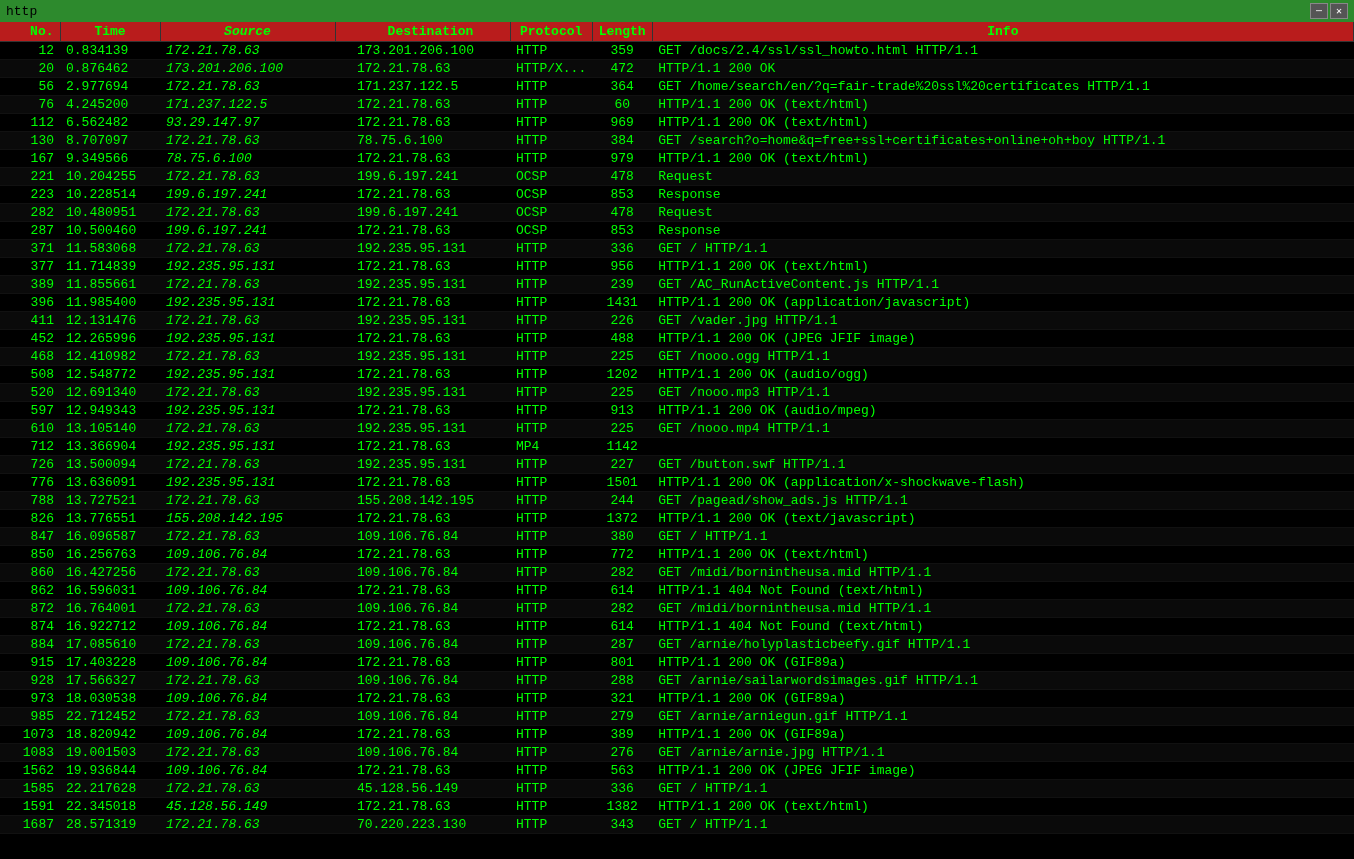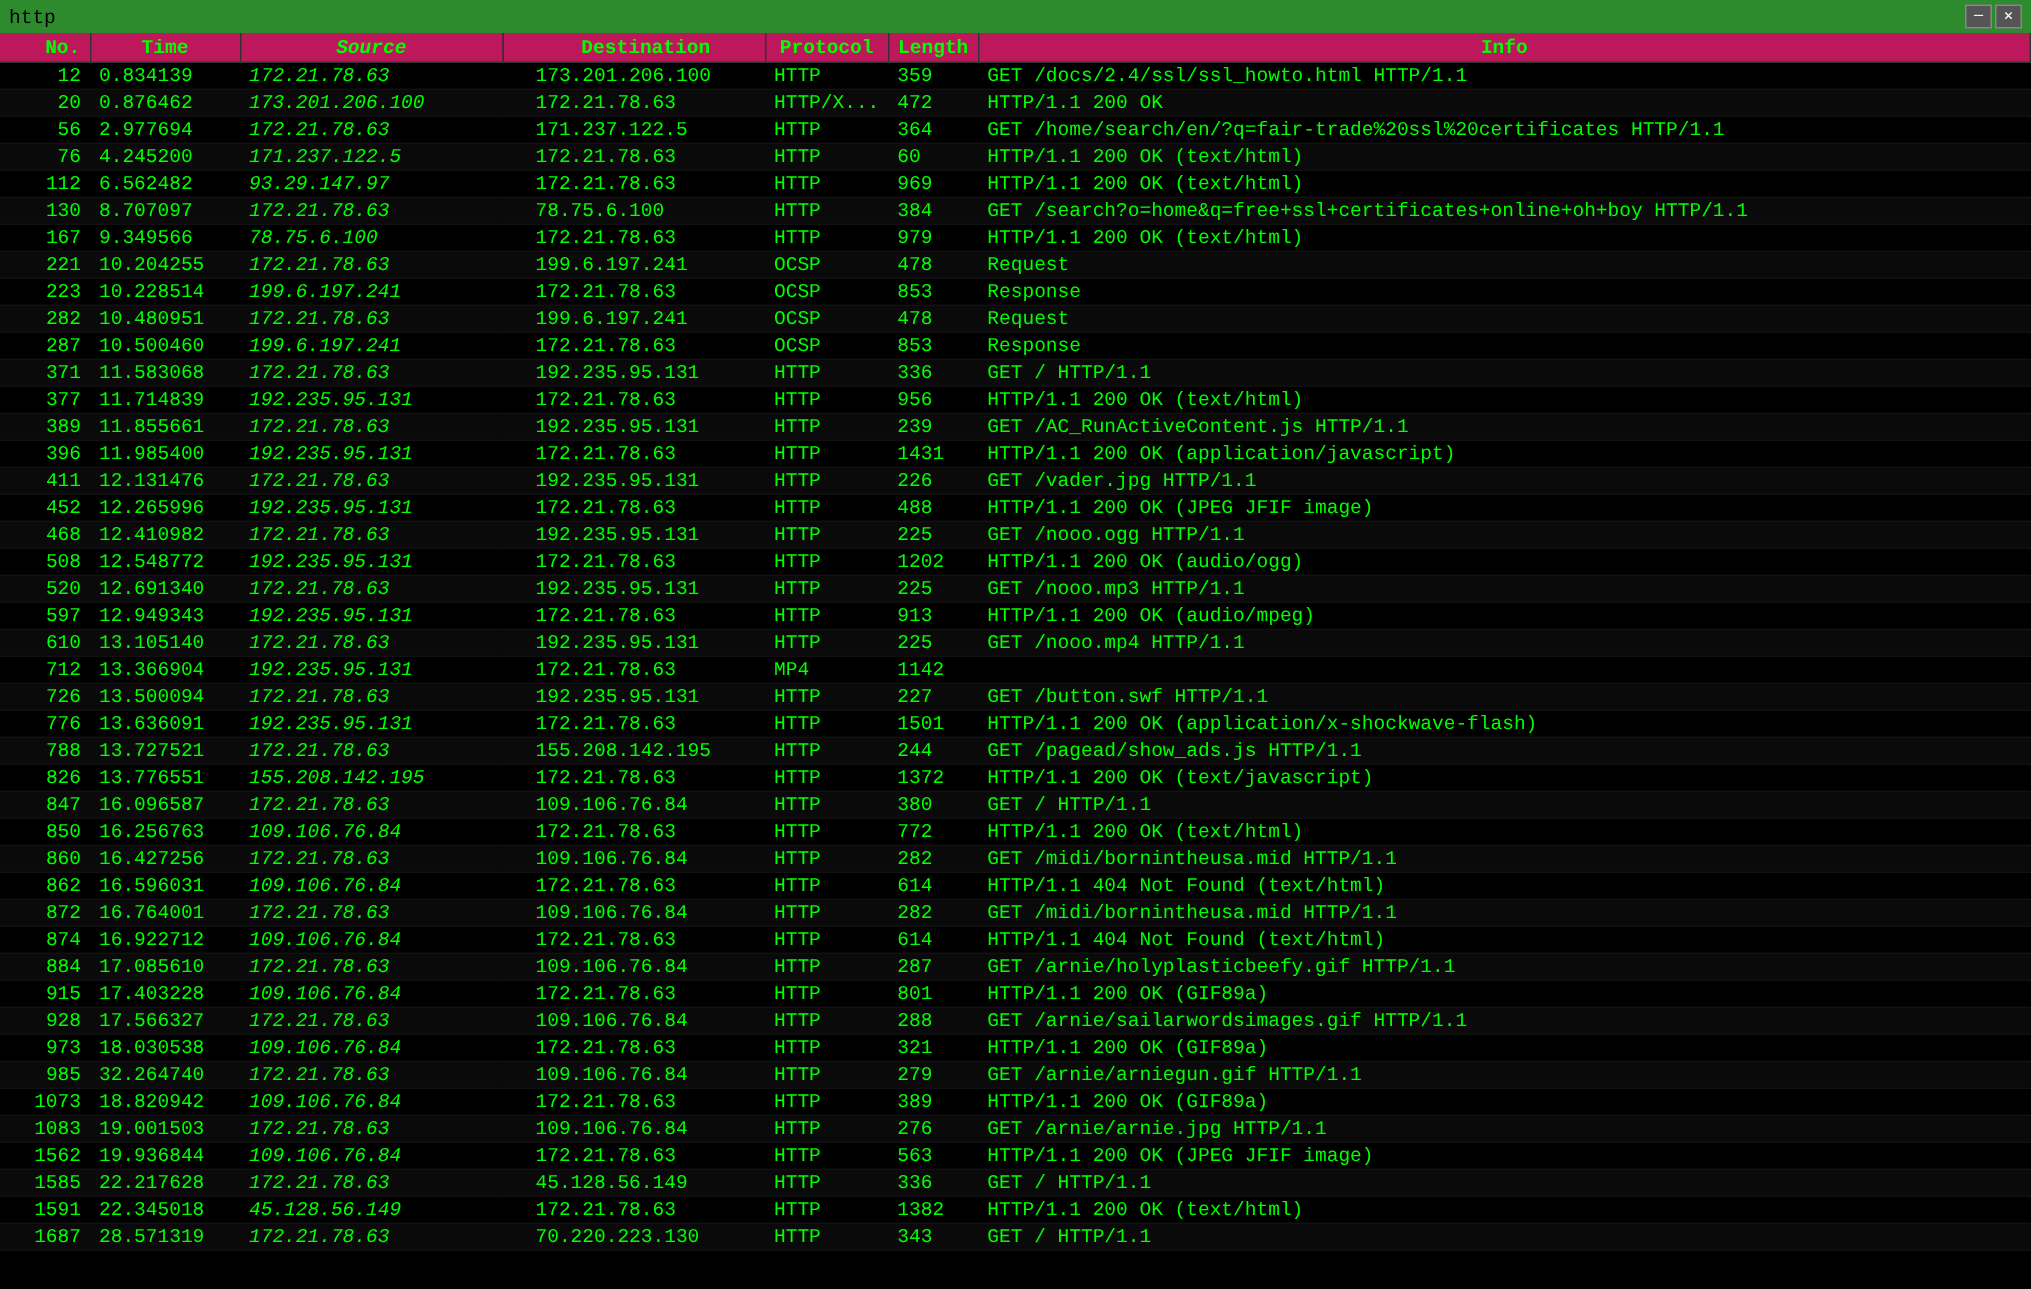--- a/index.html
+++ b/index.html
@@ -44,21 +44,21 @@
     .table-container {
       width: 100%;
       height: calc(859px - 22px);
       overflow: hidden;
     }
     table {
       width: 100%;
       border-collapse: collapse;
     }
     thead tr {
-      background: #be185d;
+      background: #b91c1c;
       border-bottom: 1px solid #333;
       margin-top: 48px;
     }
     thead th {
       color: #00ff00;
       font-weight: bold;
       text-align: center;
       padding: 2px 6px;
       border-right: 1px solid #333;
       white-space: nowrap;
@@ -75,21 +75,21 @@
     tbody td {
       padding: 1px 6px;
       white-space: nowrap;
       color: #00ff00;
     }
     .col-no { width: 60px; text-align: right; }
     .col-time { width: 100px; }
     .col-src { width: 175px; font-style: italic; }
     .col-dst { width: 175px; padding-left: 22px; }
     .col-proto { width: 80px; }
-    .col-len { width: 60px; text-align: left; }
+    .col-len { width: 60px; text-align: center; }
     .col-info { width: auto; }
   </style>
 </head>
 <body>
 
 <div class="title-bar">
   <span>http</span>
   <div class="title-bar-controls">
     <div class="title-bar-btn">─</div>
     <div class="title-bar-btn">✕</div>
@@ -438,21 +438,21 @@
           <td class="col-no">973</td>
           <td class="col-time">18.030538</td>
           <td class="col-src">109.106.76.84</td>
           <td class="col-dst">172.21.78.63</td>
           <td class="col-proto">HTTP</td>
           <td class="col-len">321</td>
           <td class="col-info">HTTP/1.1 200 OK  (GIF89a)</td>
         </tr>
         <tr>
           <td class="col-no">985</td>
-          <td class="col-time">32.264740</td>
+          <td class="col-time">22.712452</td>
           <td class="col-src">172.21.78.63</td>
           <td class="col-dst">109.106.76.84</td>
           <td class="col-proto">HTTP</td>
           <td class="col-len">279</td>
           <td class="col-info">GET /arnie/arniegun.gif HTTP/1.1</td>
         </tr>
         <tr>
           <td class="col-no">1073</td>
           <td class="col-time">18.820942</td>
           <td class="col-src">109.106.76.84</td>

